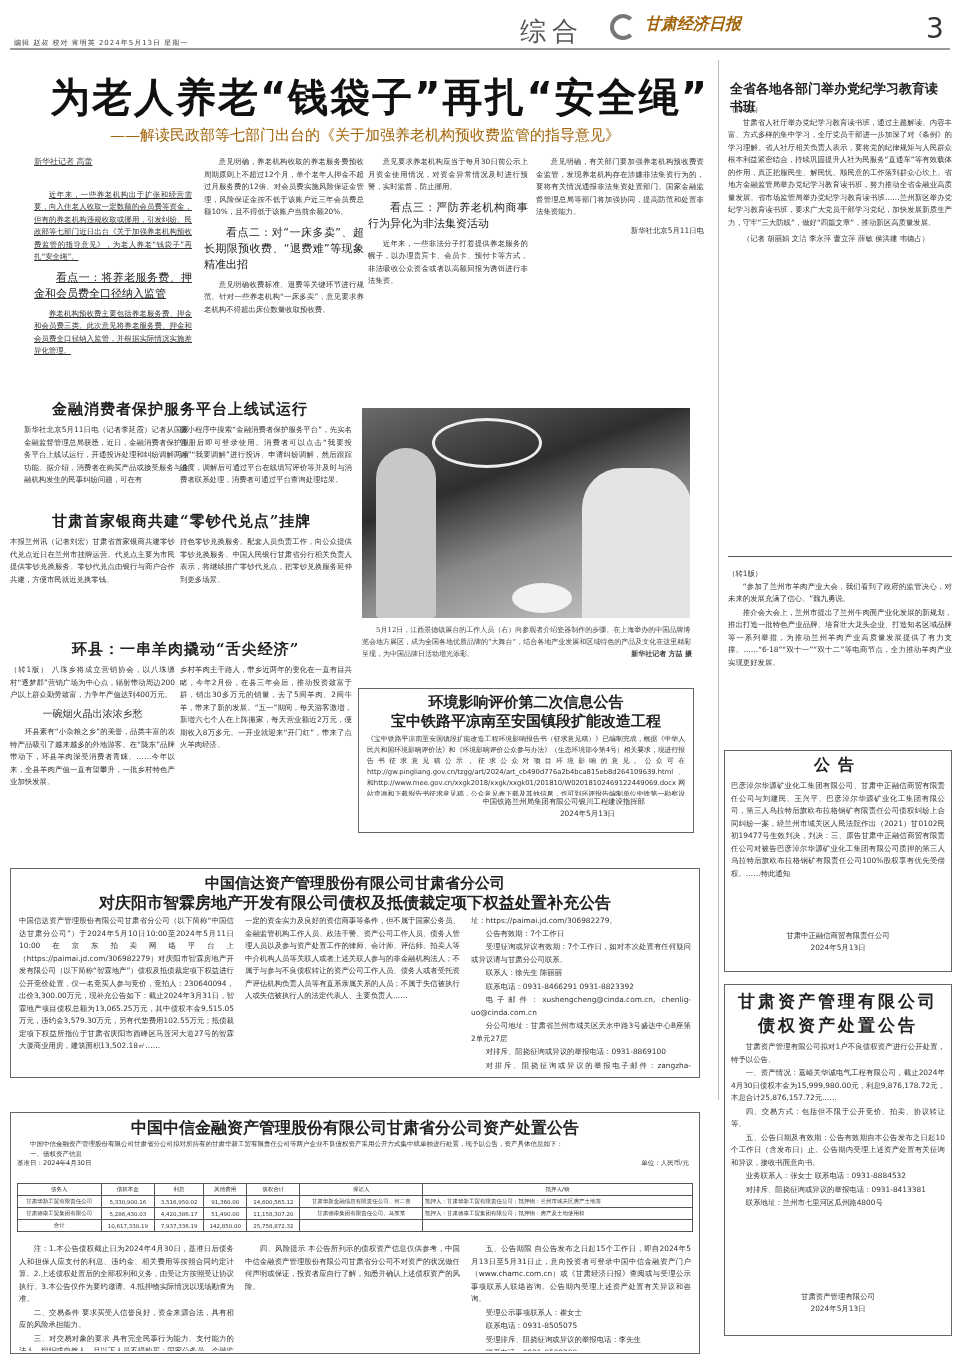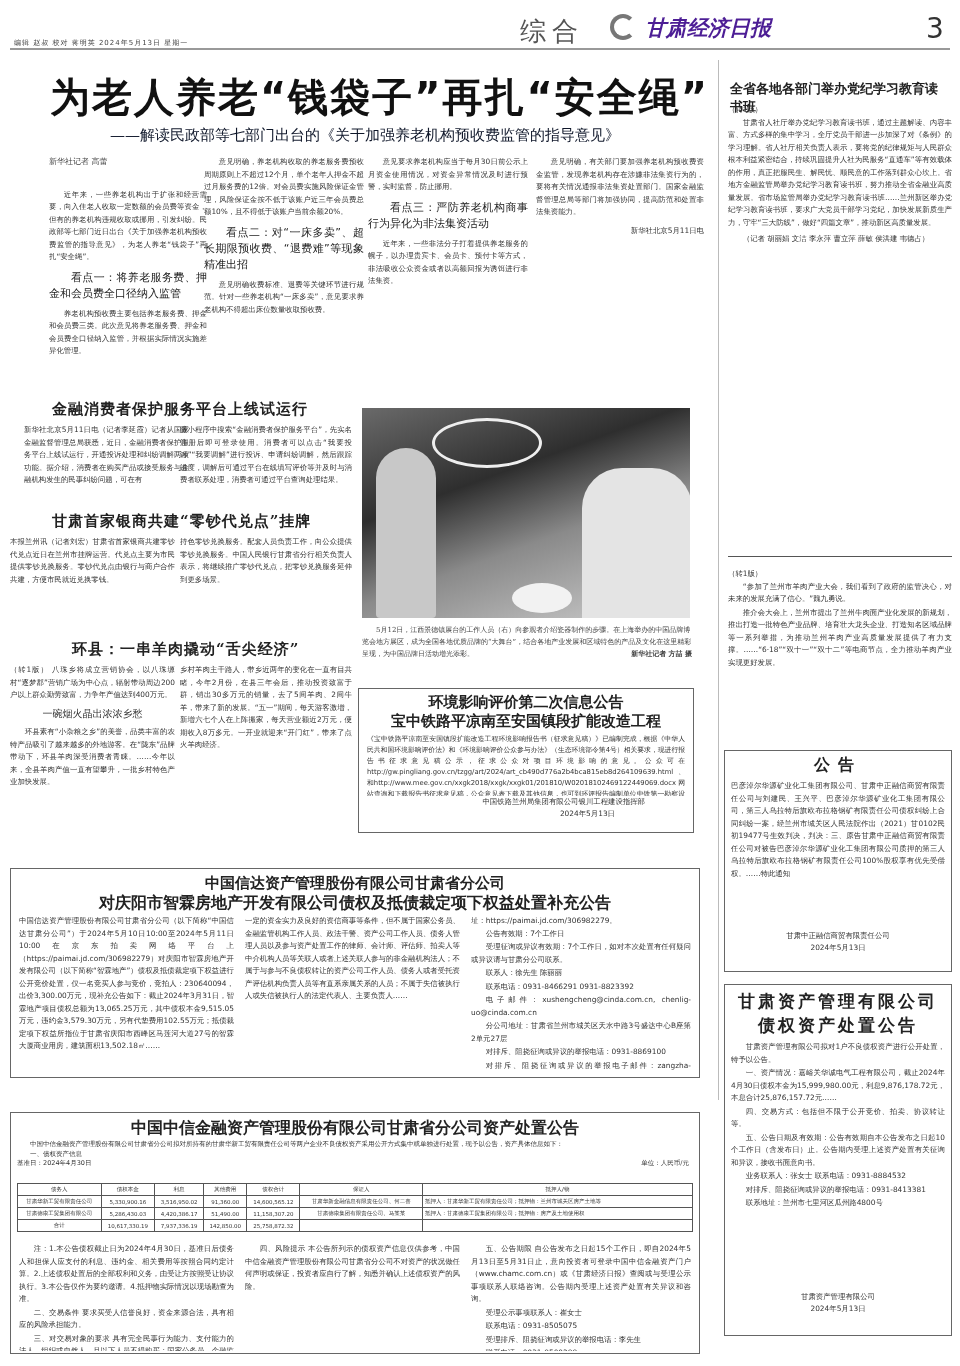--- a/index.html
+++ b/index.html
@@ -3,26 +3,26 @@
 <meta charset="utf-8">
 <style>
   * { box-sizing: border-box; margin: 0; padding: 0; }
   html, body { width: 960px; height: 1366px; background: #fff; overflow: hidden; }
   body { font-family: "DejaVu Sans", sans-serif; color: #1a1a1a; position: relative; }
 
   .masthead { position: absolute; left: 0; top: 0; width: 960px; height: 50px; }
   .masthead .meta { position: absolute; left: 14px; top: 38px; font-size: 7px; color: #444; letter-spacing: 1px; }
   .masthead .section { position: absolute; left: 520px; top: 14px; font-size: 26px; color: #555; letter-spacing: 6px; }
   .masthead .logo { position: absolute; left: 610px; top: 14px; width: 26px; height: 26px; border-radius: 50%; border: 4px solid #777; border-right-color: #fff; }
-  .masthead .paper { position: absolute; left: 645px; top: 14px; font-size: 21px; font-weight: bold; font-style: italic; color: #4c1d95; font-family: "DejaVu Serif", serif; }
+  .masthead .paper { position: absolute; left: 645px; top: 14px; font-size: 16px; font-weight: bold; font-style: italic; color: #a16207; font-family: "DejaVu Serif", serif; }
   .masthead .page { position: absolute; left: 926px; top: 12px; font-size: 28px; color: #333; }
   .masthead .rule { position: absolute; left: 10px; right: 10px; top: 48px; height: 2px; background: #999; }
 
   .headline { position: absolute; left: 50px; top: 70px; font-size: 40px; font-weight: bold; letter-spacing: 2px; color: #111; font-family: "DejaVu Sans", sans-serif; }
-  .subhead { position: absolute; left: 110px; top: 126px; font-size: 15px; color: #0f172a; font-family: "DejaVu Serif", serif; }
+  .subhead { position: absolute; left: 110px; top: 126px; font-size: 15px; color: #a16207; font-family: "DejaVu Serif", serif; }
 
   .col { position: absolute; font-size: 7.4px; line-height: 12.5px; color: #333; text-align: justify; overflow: hidden; font-family: "DejaVu Sans", sans-serif; }
   .col p { text-indent: 2em; margin-bottom: 1px; }
   .kp { font-size: 11px; line-height: 16px; color: #222; margin: 6px 0; text-indent: 2em; }
   .byline { font-size: 8px; color: #444; margin-bottom: 20px; }
 
   .vrule { position: absolute; width: 1px; background: #bbb; }
   .hrule { position: absolute; height: 1px; background: #888; }
 
   .h2 { position: absolute; font-size: 15px; font-weight: bold; color: #222; font-family: "DejaVu Serif", serif; letter-spacing: 1px; }
@@ -50,21 +50,21 @@
   <div class="section">综合</div>
   <div class="logo"></div>
   <div class="paper">甘肃经济日报</div>
   <div class="page">3</div>
   <div class="rule"></div>
 </div>
 
 <div class="headline">为老人养老“钱袋子”再扎“安全绳”</div>
 <div class="subhead">——解读民政部等七部门出台的《关于加强养老机构预收费监管的指导意见》</div>
 
-<div class="col" style="left:49px; top:156px; width:158px; height:230px;">
+<div class="col" style="left:34px; top:156px; width:158px; height:230px;text-decoration:underline;">
   <div class="byline">新华社记者 高蕾</div>
   <p>近年来，一些养老机构出于扩张和经营需要，向入住老人收取一定数额的会员费等资金，但有的养老机构违规收取或挪用，引发纠纷。民政部等七部门近日出台《关于加强养老机构预收费监管的指导意见》，为老人养老“钱袋子”再扎“安全绳”。</p>
   <div class="kp">看点一：将养老服务费、押金和会员费全口径纳入监管</div>
   <p>养老机构预收费主要包括养老服务费、押金和会员费三类。此次意见将养老服务费、押金和会员费全口径纳入监管，并根据实际情况实施差异化管理。</p>
 </div>
 <div class="col" style="left:204px; top:156px; width:160px; height:230px;">
   <p>意见明确，养老机构收取的养老服务费预收周期原则上不超过12个月，单个老年人押金不超过月服务费的12倍。对会员费实施风险保证金管理，风险保证金按不低于该账户近三年会员费总额10%，且不得低于该账户当前余额20%。</p>
   <div class="kp">看点二：对“一床多卖”、超长期限预收费、“退费难”等现象精准出招</div>
   <p>意见明确收费标准、退费等关键环节进行规范。针对一些养老机构“一床多卖”，意见要求养老机构不得超出床位数量收取预收费。</p>
 </div>

